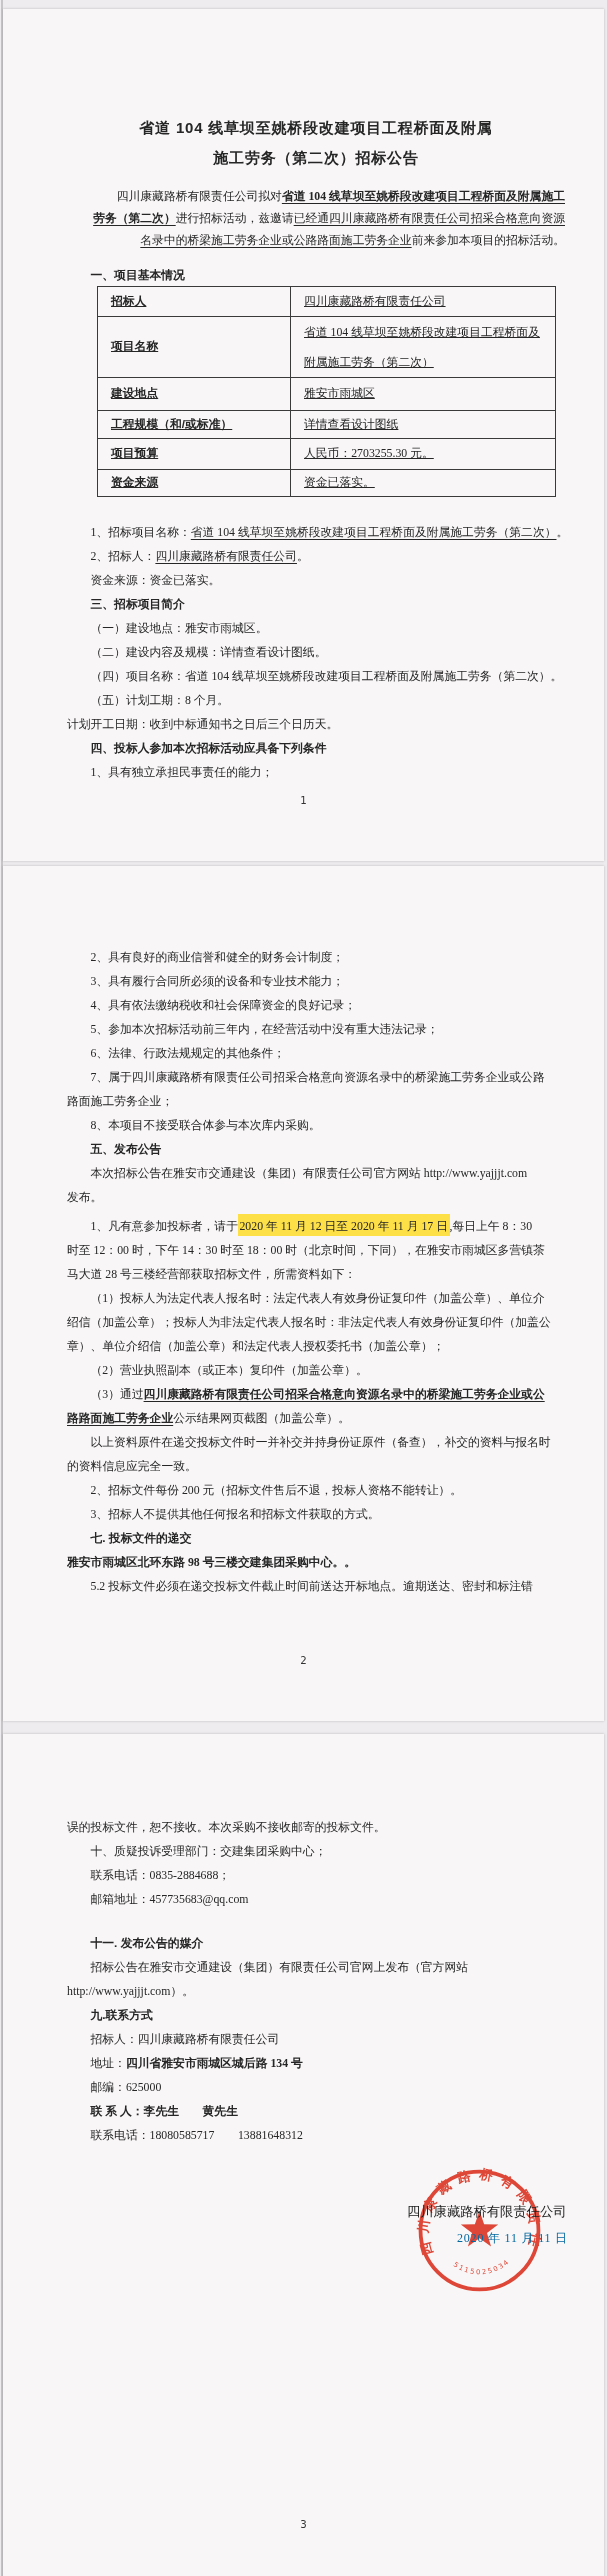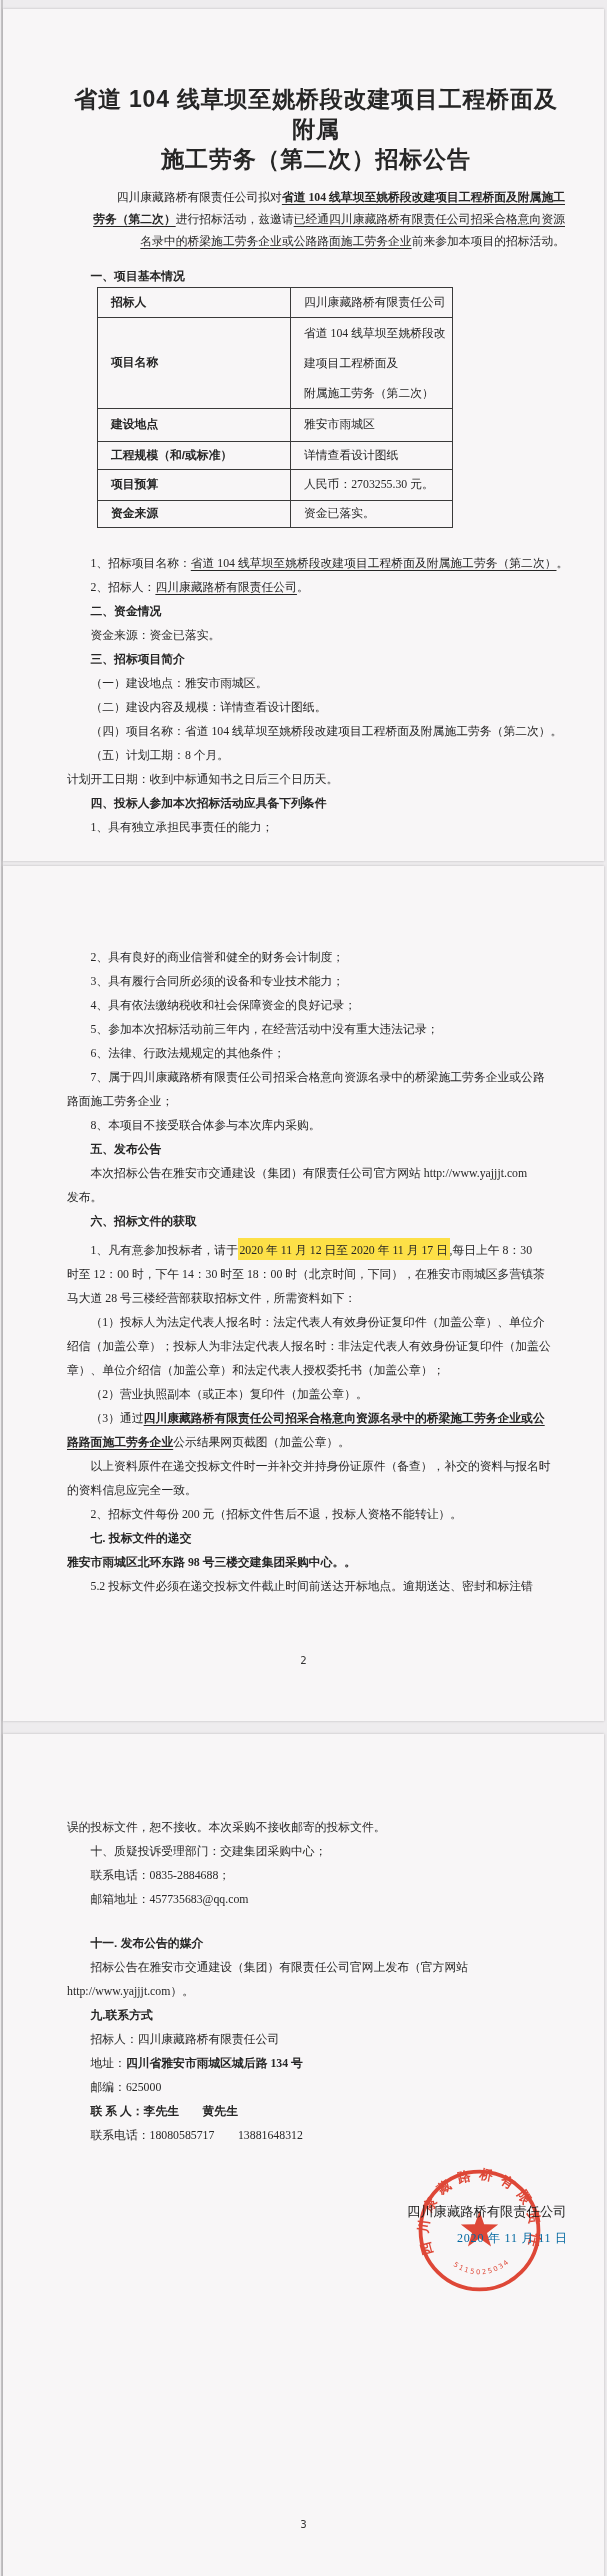--- a/index.html
+++ b/index.html
@@ -22,32 +22,32 @@
   #page3{top:1734px;height:851px;}
   .content{padding:0 39px 0 64px;font-size:11.8px;}
   .ln{line-height:24px;white-space:nowrap;overflow:hidden;}
   .ind{padding-left:23.5px;}
   .hd{
     font-weight:bold;
     font-family:"Liberation Sans","DejaVu Sans",sans-serif;
   }
   .title{
     font-family:"Liberation Sans","DejaVu Sans",sans-serif;
-    font-weight:bold;font-size:23px;line-height:30px;
-    text-align:center;letter-spacing:0.8px;padding-top:75px;
+    font-weight:bold;font-size:15px;line-height:30px;
+    text-align:center;letter-spacing:0.8px;padding-top:104px;
   }
   .intro{margin-top:12px;}
   .intro .ln{line-height:22px;text-align:right;}
   .h-basic{margin-top:15px;line-height:18px;}
   .u{text-decoration:underline;text-underline-offset:3px;}
   .b{font-weight:bold;}
   .bu{font-weight:bold;text-decoration:underline;text-underline-offset:3px;}
   .hl{background:#fde047;padding:6.8px 1.5px 3px 1.5px;}
   table.info{
-    border-collapse:collapse;margin:2.3px 0 0 30px;width:356px;table-layout:fixed;
+    border-collapse:collapse;margin:2.3px 0 0 30px;width:459px;table-layout:fixed;text-decoration:underline;
   }
   table.info td{
     border:0.8px solid #3a3a3a;padding:0 6px 0 13px;font-size:11.8px;
     vertical-align:middle;overflow:hidden;
   }
   table.info td.lbl{
     font-weight:bold;width:173px;
     font-family:"Liberation Sans","DejaVu Sans",sans-serif;
   }
   tr.trh1{height:30px;} tr.trh2{height:55px;} tr.trh3{height:33px;}
@@ -115,21 +115,20 @@
         </tr>
         <tr class="trh6">
           <td class="lbl">资金来源</td>
           <td>资金已落实。</td>
         </tr>
       </tbody>
     </table>
 
     <div class="ln ind after-table"><span>1、招标项目名称：</span><span class="u">省道 104 线草坝至姚桥段改建项目工程桥面及附属施工劳务（第二次）</span><span>。</span></div>
     <div class="ln ind"><span>2、招标人：</span><span class="u">四川康藏路桥有限责任公司</span><span>。</span></div>
-    <div class="ln ind hd">二、资金情况</div>
     <div class="ln ind">资金来源：资金已落实。</div>
     <div class="ln ind hd">三、招标项目简介</div>
     <div class="ln ind">（一）建设地点：雅安市雨城区。</div>
     <div class="ln ind">（二）建设内容及规模：详情查看设计图纸。</div>
     <div class="ln ind">（四）项目名称：省道 104 线草坝至姚桥段改建项目工程桥面及附属施工劳务（第二次）。</div>
     <div class="ln ind">（五）计划工期：8 个月。</div>
     <div class="ln">计划开工日期：收到中标通知书之日后三个日历天。</div>
     <div class="ln ind hd">四、投标人参加本次招标活动应具备下列条件</div>
     <div class="ln ind">1、具有独立承担民事责任的能力；</div>
   </div>
@@ -142,33 +141,33 @@
     <div class="ln ind">3、具有履行合同所必须的设备和专业技术能力；</div>
     <div class="ln ind">4、具有依法缴纳税收和社会保障资金的良好记录；</div>
     <div class="ln ind">5、参加本次招标活动前三年内，在经营活动中没有重大违法记录；</div>
     <div class="ln ind">6、法律、行政法规规定的其他条件；</div>
     <div class="ln ind">7、属于四川康藏路桥有限责任公司招采合格意向资源名录中的桥梁施工劳务企业或公路</div>
     <div class="ln">路面施工劳务企业；</div>
     <div class="ln ind">8、本项目不接受联合体参与本次库内采购。</div>
     <div class="ln ind hd">五、发布公告</div>
     <div class="ln ind">本次招标公告在雅安市交通建设（集团）有限责任公司官方网站 http://www.yajjjt.com</div>
     <div class="ln">发布。</div>
-    <div class="ln ind hd">六、招标文件的获取</div>
     <div class="ln ind pre-gap"><span>1、凡有意参加投标者，请于</span><span class="hl">2020 年 11 月 12 日至 2020 年 11 月 17 日</span><span>,每日上午 8：30</span></div>
     <div class="ln">时至 12：00 时，下午 14：30 时至 18：00 时（北京时间，下同），在雅安市雨城区多营镇茶</div>
     <div class="ln">马大道 28 号三楼经营部获取招标文件，所需资料如下：</div>
     <div class="ln ind">（1）投标人为法定代表人报名时：法定代表人有效身份证复印件（加盖公章）、单位介</div>
     <div class="ln">绍信（加盖公章）；投标人为非法定代表人报名时：非法定代表人有效身份证复印件（加盖公</div>
     <div class="ln">章）、单位介绍信（加盖公章）和法定代表人授权委托书（加盖公章）；</div>
     <div class="ln ind">（2）营业执照副本（或正本）复印件（加盖公章）。</div>
     <div class="ln ind"><span>（3）通过</span><span class="bu">四川康藏路桥有限责任公司招采合格意向资源名录中的桥梁施工劳务企业或公</span></div>
     <div class="ln"><span class="bu">路路面施工劳务企业</span><span>公示结果网页截图（加盖公章）。</span></div>
     <div class="ln ind">以上资料原件在递交投标文件时一并补交并持身份证原件（备查），补交的资料与报名时</div>
     <div class="ln">的资料信息应完全一致。</div>
     <div class="ln ind">2、招标文件每份 200 元（招标文件售后不退，投标人资格不能转让）。</div>
+    <div class="ln ind">3、招标人不提供其他任何报名和招标文件获取的方式。</div>
     <div class="ln ind hd">七. 投标文件的递交</div>
     <div class="ln b">雅安市雨城区北环东路 98 号三楼交建集团采购中心。。</div>
     <div class="ln ind">5.2 投标文件必须在递交投标文件截止时间前送达开标地点。逾期送达、密封和标注错</div>
   </div>
   <div class="pageno">2</div>
 </div>
 
 <div class="page" id="page3">
   <div class="content" style="padding-top:81px;">
     <div class="ln">误的投标文件，恕不接收。本次采购不接收邮寄的投标文件。</div>

